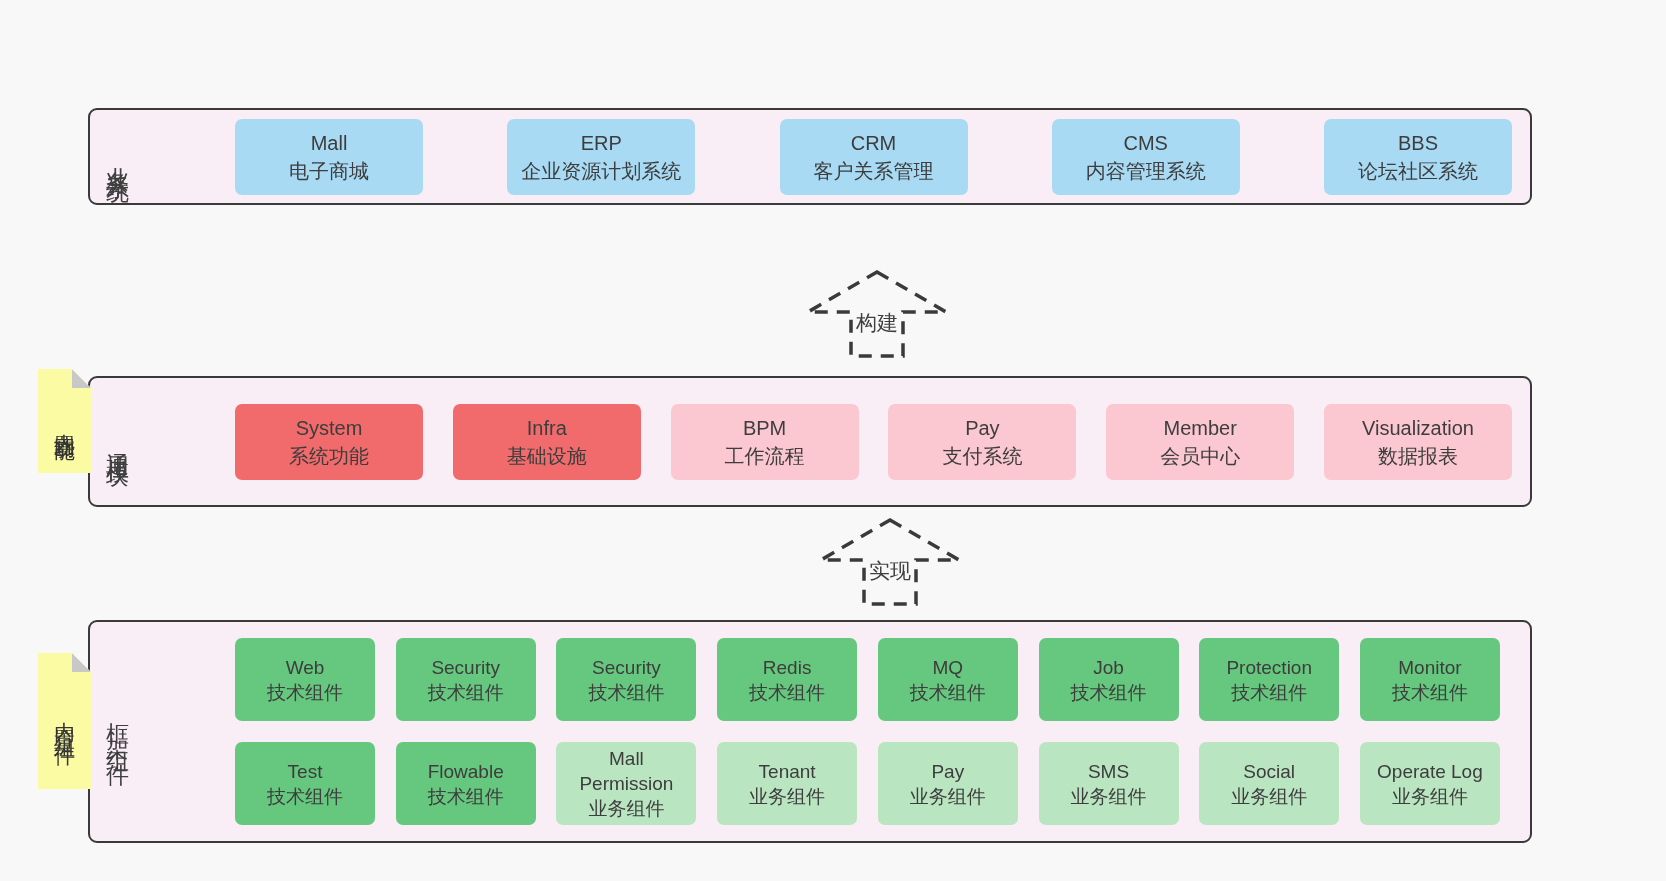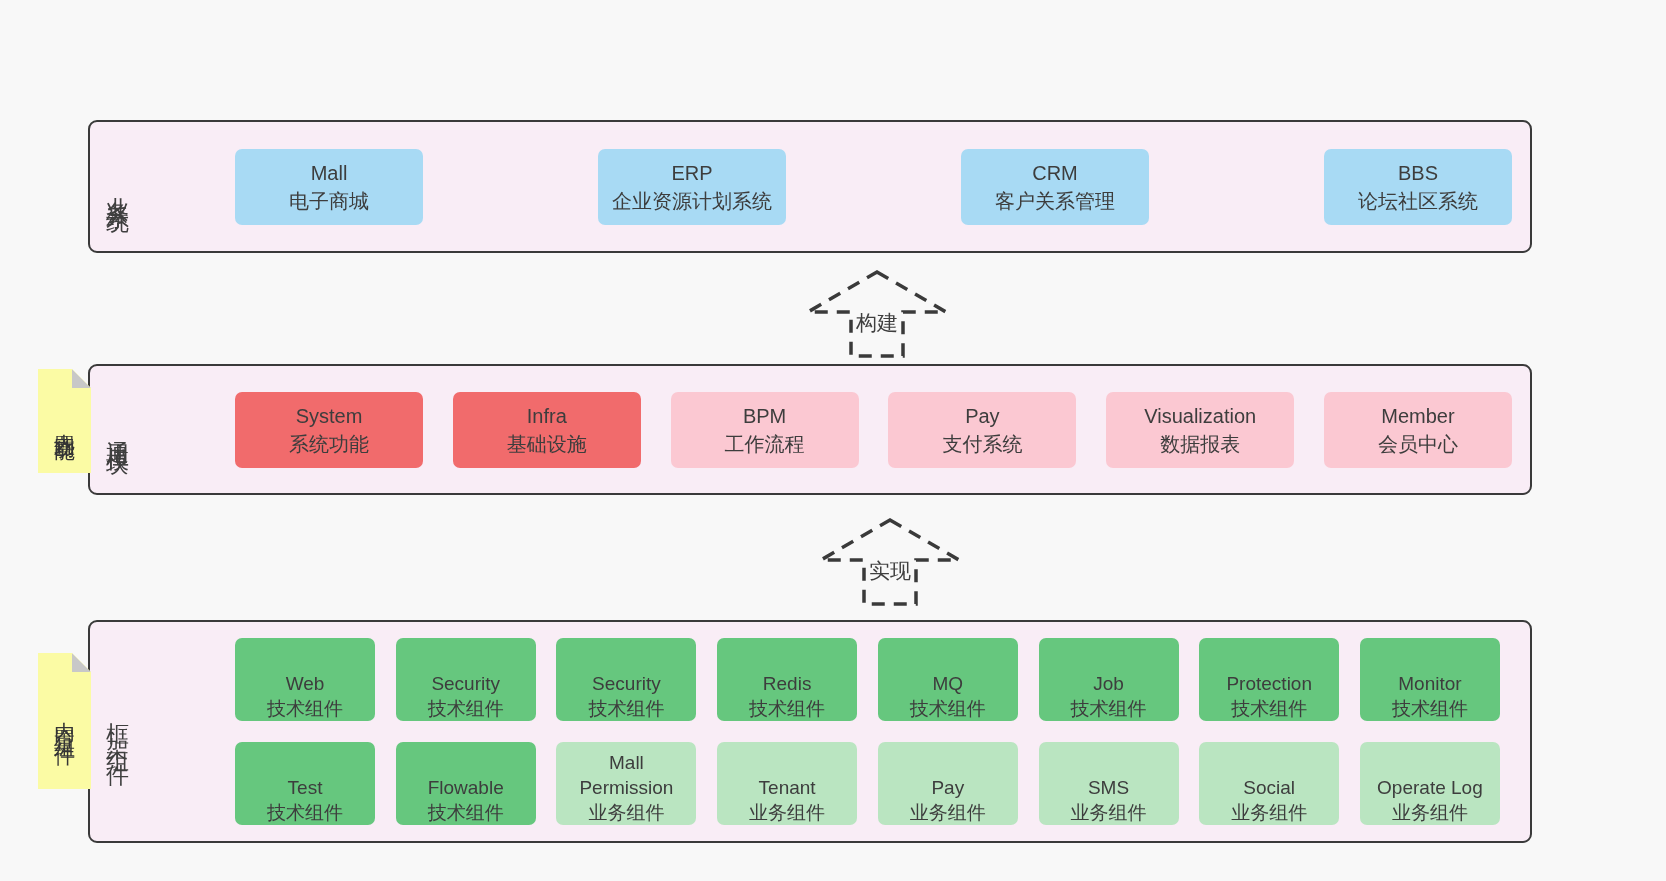--- a/index.html
+++ b/index.html
@@ -11,22 +11,22 @@
     color:var(--text,#3d3d3d);
   }
 
   
   .panel {
     position:absolute; left:88px; width:1444px; box-sizing:border-box;
     background:var(--section-fill,#f9edf6);
     border:2px solid var(--section-border,#3a3a3a);
     border-radius:9px;
   }
-  #sec-0 { top:120px; height:133px; }
-  #sec-1 { top:364px; height:131px; }
+  #sec-0 { top:108px; height:97px; }
+  #sec-1 { top:376px; height:131px; }
   #sec-2 { top:620px; height:223px; }
 
   .vlabel {
     position:absolute; left:13px; top:50%; transform:translateY(-50%);
     writing-mode:vertical-rl; text-orientation:upright;
     font-size:23px; letter-spacing:4px; color:#3f3f3f; white-space:nowrap;
   }
   #sec-2 .vlabel { letter-spacing:14px; }
 
   .rows {
@@ -34,21 +34,21 @@
     display:flex; flex-direction:column; justify-content:center; gap:21px;
   }
   #sec-2 .rows { right:30px; }
   .row { display:flex; justify-content:space-between; }
 
   .box {
     border-radius:7px; display:flex; flex-direction:column;
     align-items:center; justify-content:center; text-align:center;
   }
   #sec-0 .box, #sec-1 .box { width:188px; height:76px; font-size:20px; line-height:28px; }
-  #sec-2 .box { width:140px; height:83px; font-size:19px; line-height:25px;justify-content:flex-end; }
+  #sec-2 .box { width:140px; height:83px; font-size:19px; line-height:25px; }
   .box.blue        { background:var(--blue,#a8daf4); }
   .box.red         { background:var(--red,#f16b6c); }
   .box.pink        { background:var(--pink,#fbc8d2); }
   .box.green       { background:var(--green,#66c77e); }
   .box.light_green { background:var(--light-green,#bae5c1); }
   .box-name, .box-desc { padding:0 6px; }
 
   
   .arrow { position:absolute; width:150px; height:90px; }
   #arrow-0 { left:802px; top:269px; }
@@ -97,20 +97,24 @@
           </div>
           <div class="box blue">
             <div class="box-name">ERP</div>
             <div class="box-desc">企业资源计划系统</div>
           </div>
           <div class="box blue">
             <div class="box-name">CRM</div>
             <div class="box-desc">客户关系管理</div>
           </div>
           <div class="box blue">
+            <div class="box-name">CMS</div>
+            <div class="box-desc">内容管理系统</div>
+          </div>
+          <div class="box blue">
             <div class="box-name">BBS</div>
             <div class="box-desc">论坛社区系统</div>
           </div>
         </div>
       </div>
   </section>
 
   <svg class="arrow" id="arrow-0" viewBox="0 0 150 90">
     <polygon points="75,3 144,43 101,43 101,87 49,87 49,43 6,43"></polygon>
     <text x="75" y="61">构建</text>
@@ -135,26 +139,26 @@
           </div>
           <div class="box pink">
             <div class="box-name">BPM</div>
             <div class="box-desc">工作流程</div>
           </div>
           <div class="box pink">
             <div class="box-name">Pay</div>
             <div class="box-desc">支付系统</div>
           </div>
           <div class="box pink">
+            <div class="box-name">Member</div>
+            <div class="box-desc">会员中心</div>
+          </div>
+          <div class="box pink">
             <div class="box-name">Visualization</div>
             <div class="box-desc">数据报表</div>
-          </div>
-          <div class="box pink">
-            <div class="box-name">Member</div>
-            <div class="box-desc">会员中心</div>
           </div>
         </div>
       </div>
   </section>
 
   <svg class="arrow" id="arrow-1" viewBox="0 0 150 90">
     <polygon points="75,3 144,43 101,43 101,87 49,87 49,43 6,43"></polygon>
     <text x="75" y="61">实现</text>
   </svg>
 

